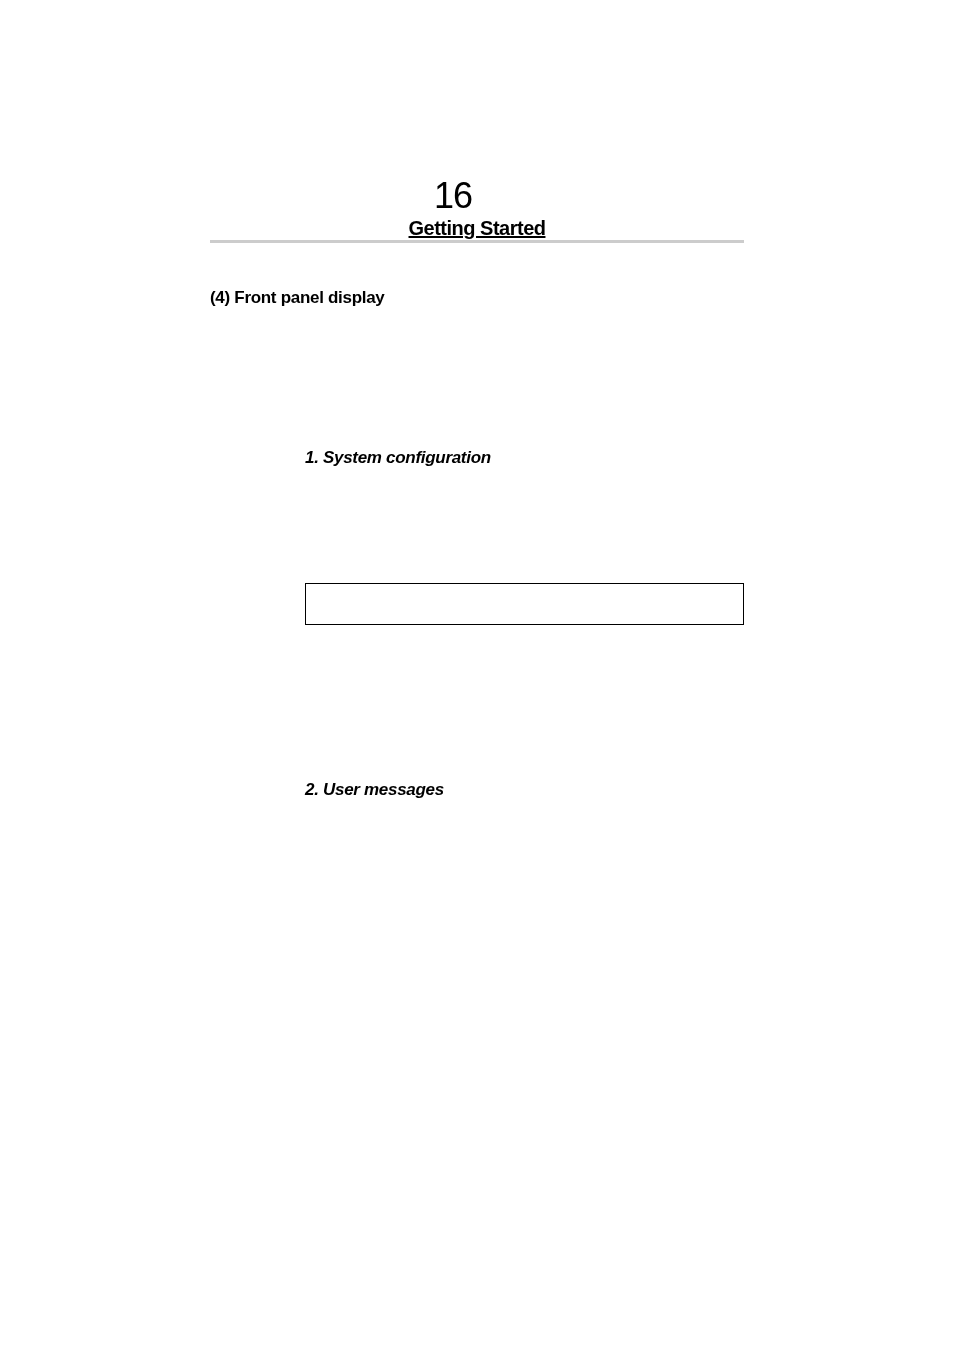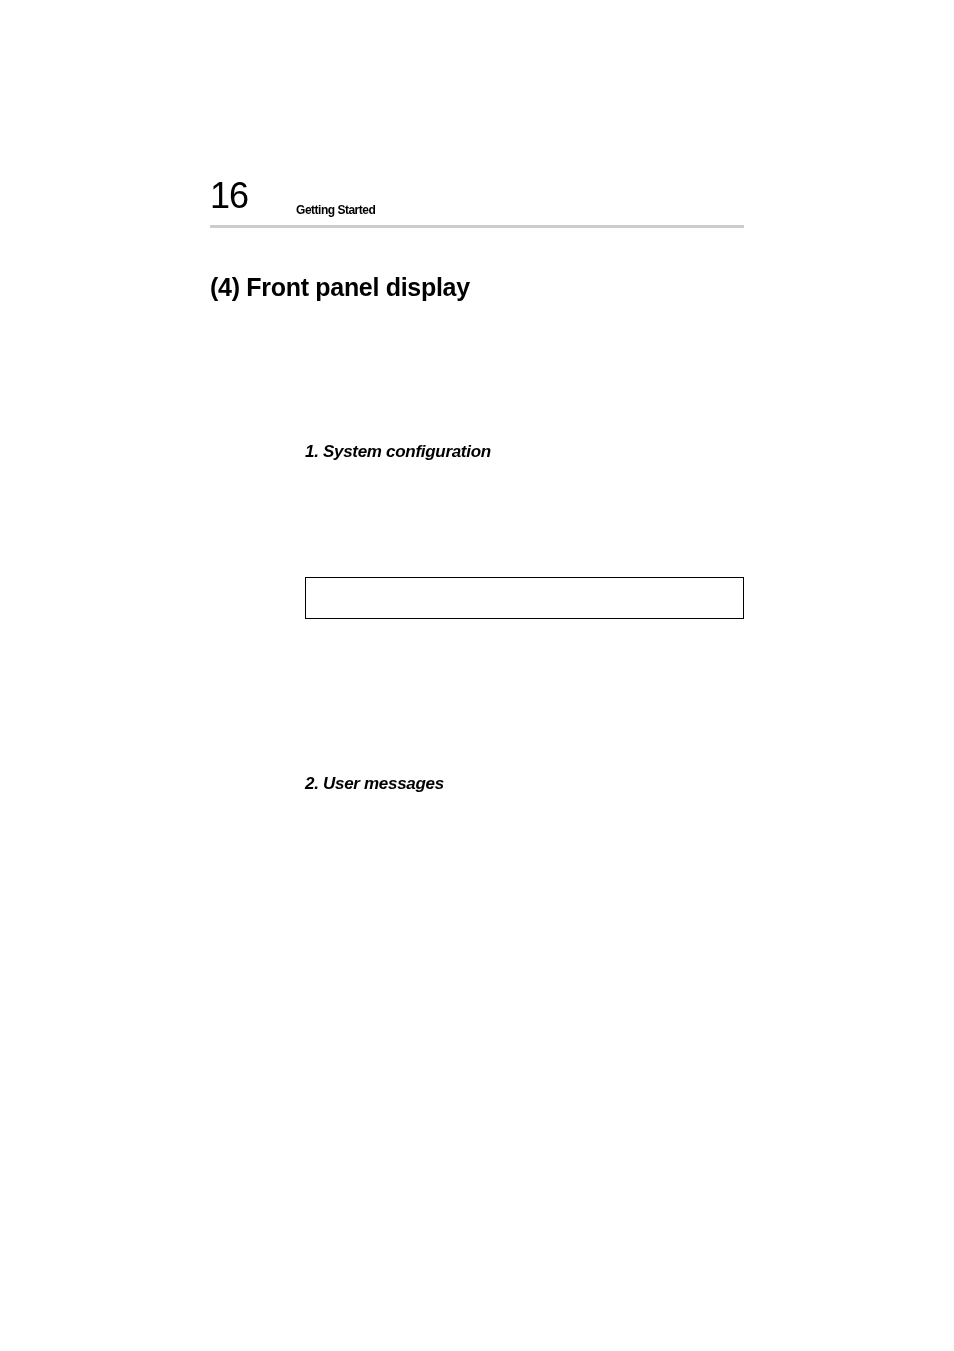--- a/index.html
+++ b/index.html
@@ -16,43 +16,44 @@
       color: #000000;
       position: relative;
     }
     
     .page-container {
       padding: 175px 210px 0 210px;
     }
     
     .header-row {
       display: flex;
-      align-items: flex-end;
+      align-items: center;
       border-bottom: 3px solid #cccccc;
-      padding-bottom: 8px;
       margin-bottom: 45px;
+      flex-direction: column;
     }
     
     .page-number {
       font-size: 36px;
       font-weight: normal;
       font-family: Arial, Helvetica, sans-serif;
       letter-spacing: -1px;
       margin-right: 48px;
     }
     
     .chapter-title {
-      font-size: 12px;
+      font-size: 20px;
       font-weight: bold;
       font-family: Arial, Helvetica, sans-serif;
       letter-spacing: -0.5px;
+      text-decoration: underline;
     }
     
     .section-heading {
-      font-size: 25px;
+      font-size: 17px;
       font-weight: bold;
       font-family: Arial, Helvetica, sans-serif;
       margin-bottom: 140px;
       letter-spacing: -0.3px;
     }
     
     .subsection-container {
       padding-left: 95px;
       font-style: italic;
     }

